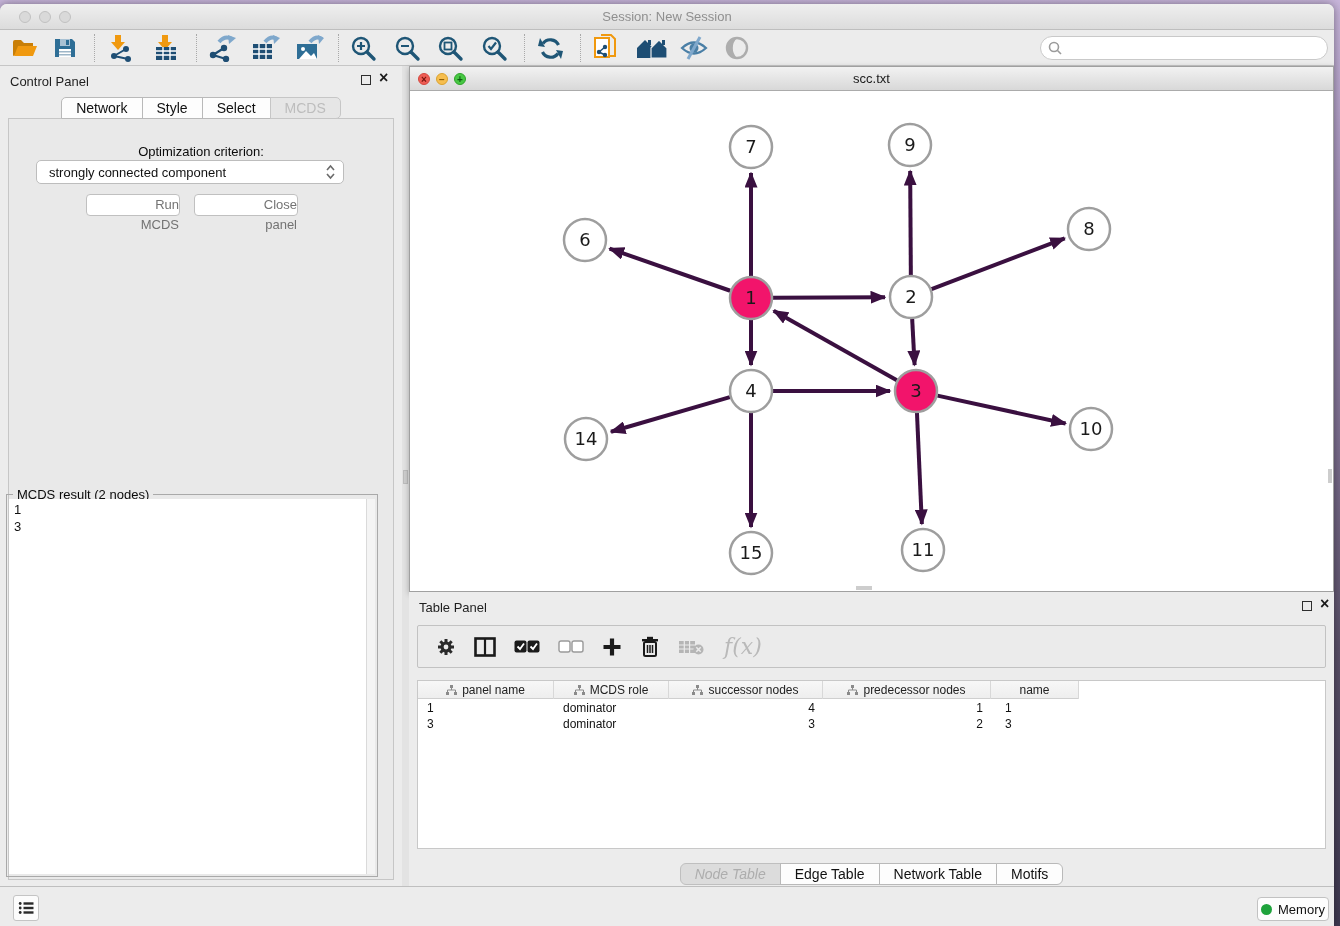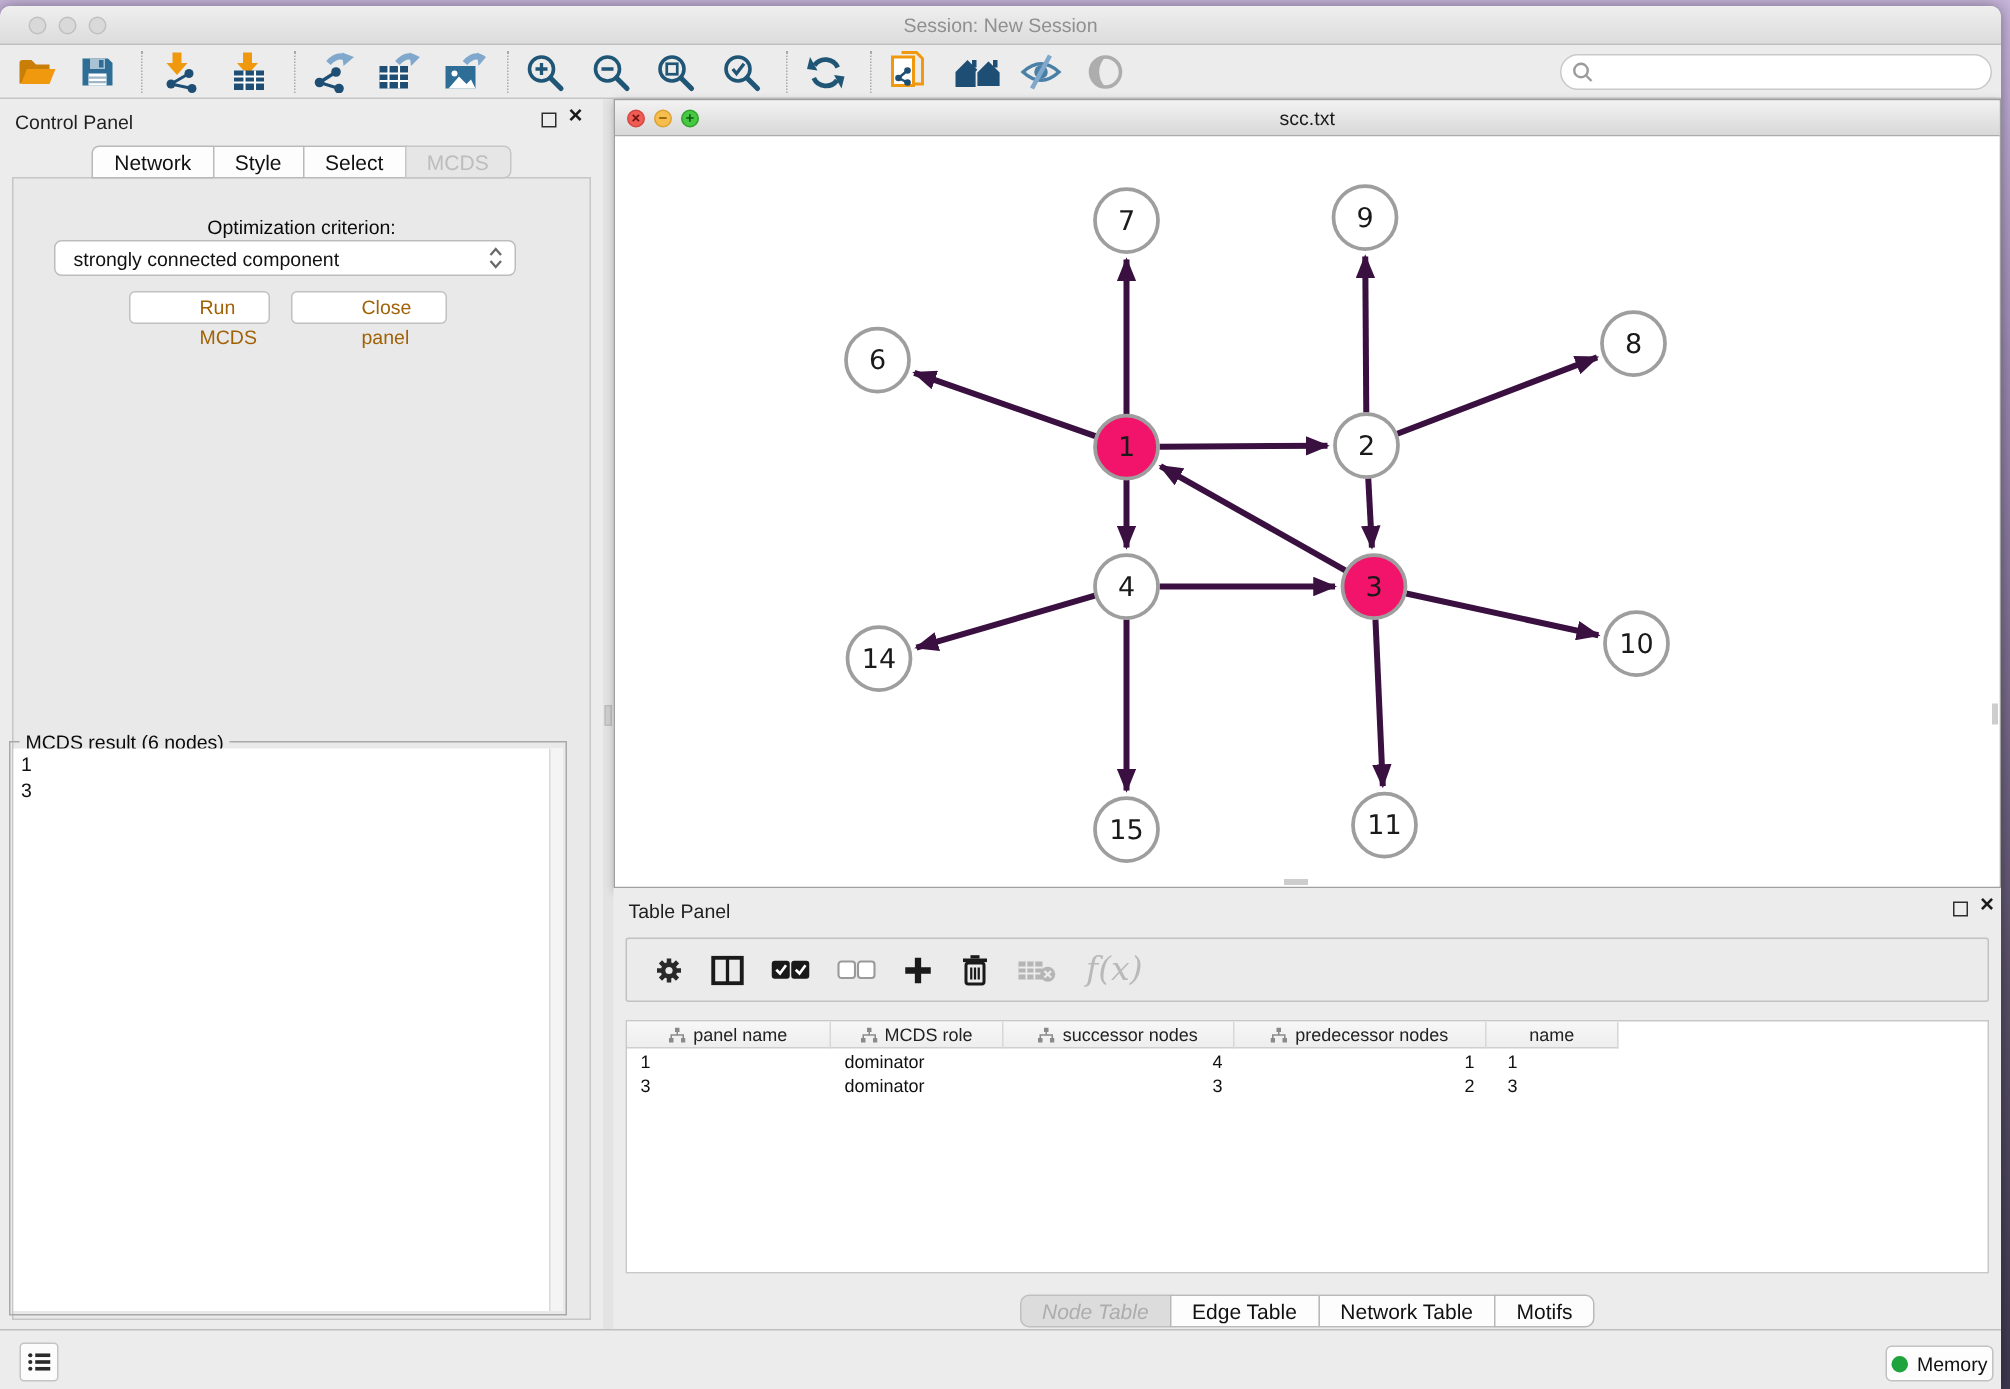--- a/index.html
+++ b/index.html
@@ -46,21 +46,21 @@
   .tab.last { border-radius:0 5px 5px 0; }
   .tab.sel-light { background:#E6E6E6; color:#BDBDBD; border-color:#C6C6C6; }
   .cp-body { position:absolute; left:8px; top:52px; width:386px; height:762px;
     background:#E9E9E9; border:1px solid #C6C6C6; }
   .opt-label { position:absolute; left:0; width:100%; top:78px; text-align:center; font-size:13px; color:#0A0A0A; }
   .cp-select { position:absolute; left:36px; top:94px; width:308px; height:24px; background:#fff;
     border:1px solid #BDBDBD; border-radius:5px; display:flex; align-items:center;
     font-size:13px; color:#111; padding:0 8px 0 12px; }
   .cp-select .val { flex:1; }
   .cp-btn { position:absolute; top:128px; height:22px; background:#FFF; border:1px solid #C0C0C0;
-    border-radius:4px; font-size:13px; color:#a16207; text-align:left; line-height:20px;padding-left:46px; }
+    border-radius:4px; font-size:13px; color:#737373; text-align:right; line-height:20px;padding-left:46px; }
   .btn-run { left:86px; width:94px; } .btn-close { left:194px; width:104px; }
   .result-box { position:absolute; left:6px; top:428px; width:372px; height:383px;
     border:1px solid #A9A9A9; }
   .result-legend { position:absolute; left:6px; top:-8px; background:#E9E9E9; padding:0 4px;
     font-size:13px; color:#0A0A0A; }
   .result-inner { position:absolute; left:2px; top:4px; right:2px; bottom:2px; background:#FFF; }
   .result-text { position:absolute; left:5px; top:2px; font-size:13px; line-height:17px; color:#111; white-space:pre; }
   .result-scroll { position:absolute; right:0; top:0; bottom:0; width:9px; background:#F4F4F4; border-left:1px solid #DADADA; }
   .splitter { position:absolute; left:402px; top:62px; width:7px; height:820px; background:#E3E3E3; }
   .split-handle { position:absolute; left:1px; top:404px; width:5px; height:14px; background:#CFCFCF; border:1px solid #BDBDBD; }
@@ -278,21 +278,21 @@
       <div class="cp-select">
         <span class="val">strongly connected component</span>
         <svg width="9" height="16" viewBox="0 0 9 16">
             <polyline points="1,6 4.5,2 8,6" fill="none" stroke="#6B6B6B" stroke-width="1.6"></polyline>
             <polyline points="1,10 4.5,14 8,10" fill="none" stroke="#6B6B6B" stroke-width="1.6"></polyline>
           </svg>
       </div>
       <div class="cp-btn btn-run">Run MCDS</div>
       <div class="cp-btn btn-close">Close panel</div>
       <div class="result-box">
-        <div class="result-legend">MCDS result (6 nodes)</div>
+        <div class="result-legend">MCDS result (2 nodes)</div>
         <div class="result-inner">
           <div class="result-text" id="result-lines">1
 3</div>
           <div class="result-scroll"></div>
         </div>
       </div>
     </div>
     <div class="splitter">
       <div class="split-handle"></div>
     </div>

